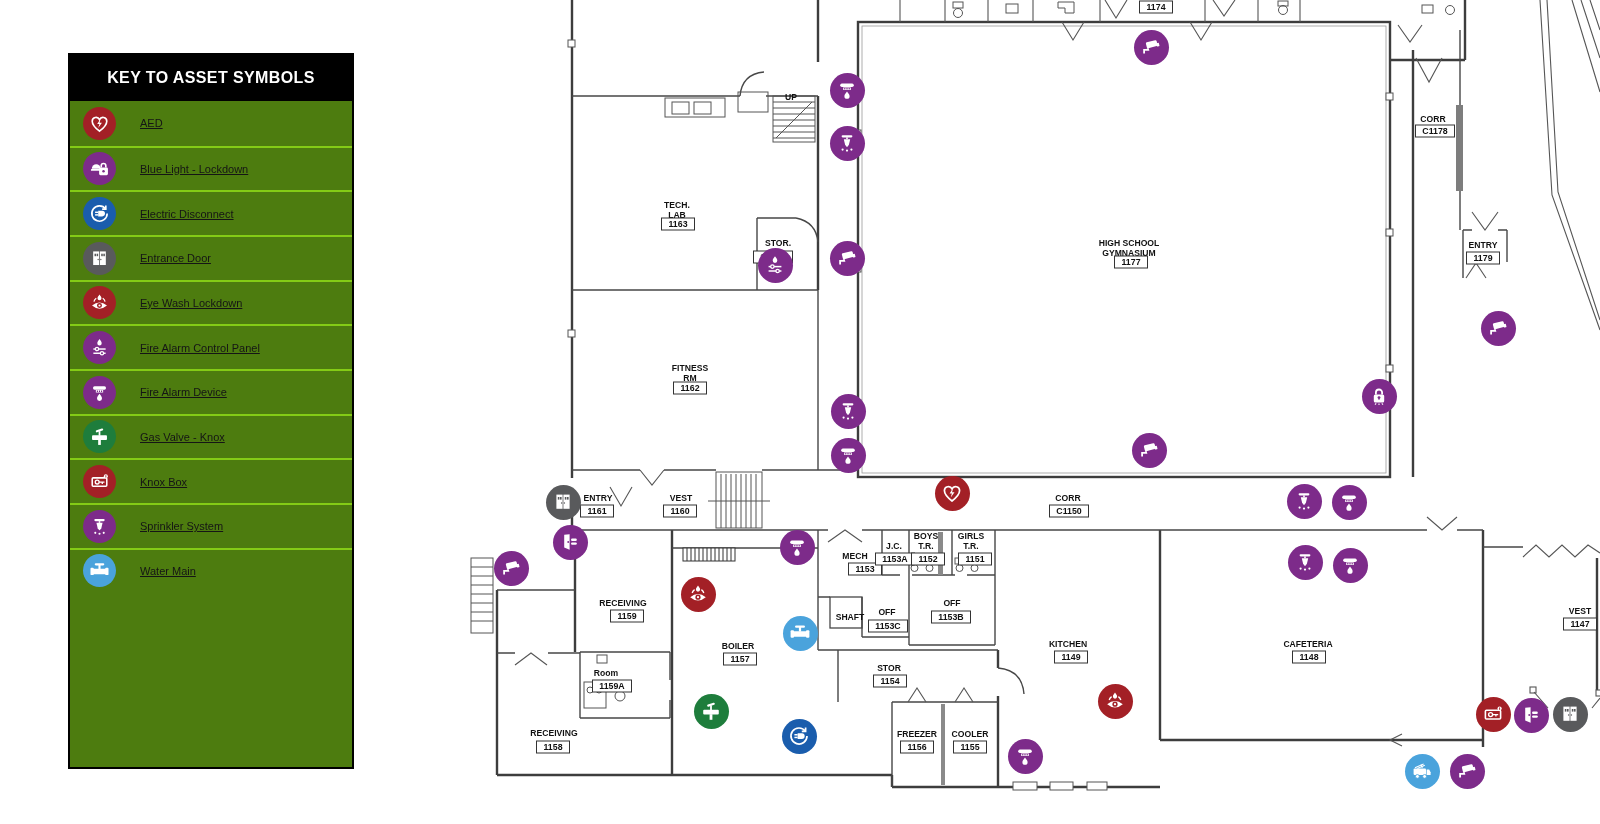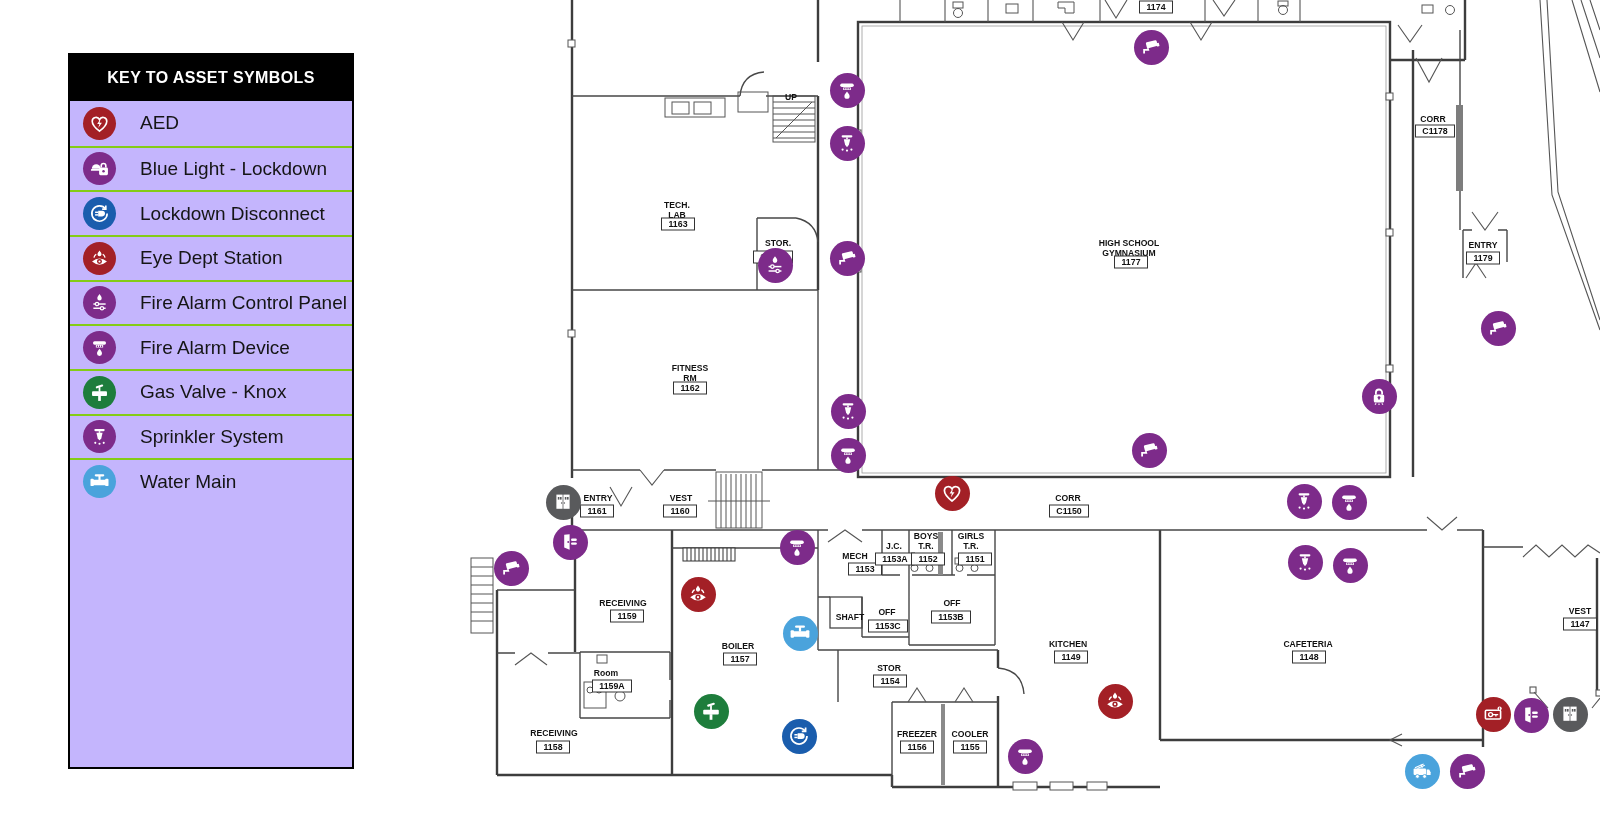--- a/index.html
+++ b/index.html
@@ -2,28 +2,28 @@
 <html><head>
 <meta charset="utf-8">
 <style>
   * { margin:0; padding:0; box-sizing:border-box; }
   html,body { width:1600px; height:824px; background:#ffffff; overflow:hidden;
               font-family:"Liberation Sans", sans-serif; }
   #stage { position:relative; width:1600px; height:824px; background:#fff; }
 
   
   #legend { position:absolute; left:68px; top:53px; width:286px; height:716px;
-            background:#c4b5fd; border:2px solid #000; z-index:5; }
+            background:#4d7c0f; border:2px solid #000; z-index:5; }
   #legend-header { height:46px; background:#000; color:#fff; display:flex;
                    align-items:center; justify-content:center; }
   #legend-title { font-size:16px; font-weight:bold; letter-spacing:.4px; }
   .legend-row { height:44.66px; display:flex; align-items:center;
                 border-top:2px solid #84cc16; padding-left:13px; }
   .legend-row:first-child { border-top:none; }
-  .legend-label { font-size:19px; color:#151515; margin-left:24px; }
+  .legend-label { font-size:11px; color:#151515; margin-left:24px;text-decoration:underline; }
   .icon-circle { width:33px; height:33px; border-radius:50%; flex:0 0 33px;
                  display:flex; align-items:center; justify-content:center; }
   .icon-circle svg { width:23px; height:23px; display:block; }
 
   
   #plan { position:absolute; left:0; top:0; width:1600px; height:824px; }
   #walls { position:absolute; left:0; top:0; }
   .marker { position:absolute; width:35px; height:35px; border-radius:50%;
             display:flex; align-items:center; justify-content:center; z-index:4; }
   .marker svg { width:24px; height:24px; display:block; }
@@ -586,33 +586,50 @@
         <div class="legend-row">
           <span class="icon-circle" style="background:#1a5dad;--bg:#1a5dad">
             <svg viewBox="0 0 24 24">
               <path d="M18.4 7.2A8 8 0 1 0 20 12" fill="none" stroke="#fff" stroke-width="1.7"></path>
               <path d="M18.6 3.6V7.4H14.8" fill="none" stroke="#fff" stroke-width="1.7"></path>
               <path d="M10.6 9.2h4.2a2.9 2.9 0 0 1 0 5.8h-4.2Z" fill="#fff"></path>
               <rect x="7.4" y="10" width="3.2" height="1.5" fill="#fff"></rect>
               <rect x="7.4" y="12.7" width="3.2" height="1.5" fill="#fff"></rect>
             </svg>
           </span>
-          <span class="legend-label">Lockdown Disconnect</span>
+          <span class="legend-label">Electric Disconnect</span>
+        </div>
+        <div class="legend-row">
+          <span class="icon-circle" style="background:#595a5c;--bg:#595a5c">
+            <svg viewBox="0 0 24 24">
+              <rect x="5.4" y="4.6" width="6.2" height="14.2" fill="#fff"></rect>
+              <rect x="12.4" y="4.6" width="6.2" height="14.2" fill="#fff"></rect>
+              <g fill="var(--bg)">
+                <rect x="6.8" y="7" width="1.6" height="2.6"></rect>
+                <rect x="9" y="7" width="1.6" height="2.6"></rect>
+                <rect x="13.8" y="7" width="1.6" height="2.6"></rect>
+                <rect x="16" y="7" width="1.6" height="2.6"></rect>
+                <circle cx="10.6" cy="13" r=".7"></circle>
+                <circle cx="13.4" cy="13" r=".7"></circle>
+              </g>
+            </svg>
+          </span>
+          <span class="legend-label">Entrance Door</span>
         </div>
         <div class="legend-row">
           <span class="icon-circle" style="background:#a32026;--bg:#a32026">
             <svg viewBox="0 0 24 24">
               <path d="M12 3.6c-1.2 1.9-2.1 2.6-2.1 4a2.1 2.1 0 0 0 4.2 0c0-1.4-.9-2.1-2.1-4Z" fill="#fff"></path>
               <path d="M8.6 7.6q-2 1.4-2.4 3.4M15.4 7.6q2 1.4 2.4 3.4" stroke="#fff" stroke-width="1.3" fill="none"></path>
               <path d="M4.2 15.2q7.8-6.6 15.6 0q-7.8 6.6-15.6 0Z" fill="#fff"></path>
               <circle cx="12" cy="15.2" r="2.6" fill="var(--bg)"></circle>
               <circle cx="12" cy="15.2" r="1.1" fill="#fff"></circle>
             </svg>
           </span>
-          <span class="legend-label">Eye Dept Station</span>
+          <span class="legend-label">Eye Wash Lockdown</span>
         </div>
         <div class="legend-row">
           <span class="icon-circle" style="background:#7d2b8a;--bg:#7d2b8a">
             <svg viewBox="0 0 24 24">
               <path d="M12 3.2c-1.3 2-2.3 2.8-2.3 4.4a2.3 2.3 0 0 0 4.6 0c0-1.6-1-2.4-2.3-4.4Z" fill="#fff"></path>
               <line x1="5.6" y1="13.6" x2="18.4" y2="13.6" stroke="#fff" stroke-width="1.5"></line>
               <circle cx="9.4" cy="13.6" r="1.7" fill="var(--bg)" stroke="#fff" stroke-width="1.3"></circle>
               <line x1="5.6" y1="18" x2="18.4" y2="18" stroke="#fff" stroke-width="1.5"></line>
               <circle cx="14.6" cy="18" r="1.7" fill="var(--bg)" stroke="#fff" stroke-width="1.3"></circle>
             </svg>
@@ -639,20 +656,32 @@
             <svg viewBox="0 0 24 24">
               <rect x="4.2" y="10.8" width="15.6" height="4.8" rx="1" fill="#fff"></rect>
               <rect x="10.6" y="15.2" width="2.8" height="5.6" fill="#fff"></rect>
               <rect x="11.1" y="6.4" width="1.8" height="4.8" fill="#fff"></rect>
               <rect x="8" y="4.6" width="8" height="2.2" rx="1.1" fill="#fff" transform="rotate(-18 12 5.7)"></rect>
             </svg>
           </span>
           <span class="legend-label">Gas Valve - Knox</span>
         </div>
         <div class="legend-row">
+          <span class="icon-circle" style="background:#a32026;--bg:#a32026">
+            <svg viewBox="0 0 24 24">
+              <rect x="4.4" y="8.2" width="15.2" height="8.8" rx="1" fill="none" stroke="#fff" stroke-width="1.6"></rect>
+              <circle cx="9.6" cy="12.6" r="2" fill="none" stroke="#fff" stroke-width="1.4"></circle>
+              <path d="M11.6 12h5.6v1.3h-1.6v1.3h-1.4v-1.3h-2.6Z" fill="#fff"></path>
+              <circle cx="18.6" cy="6.6" r="2.1" fill="#fff"></circle>
+              <rect x="18.2" y="5.4" width=".9" height="2.4" fill="var(--bg)"></rect>
+            </svg>
+          </span>
+          <span class="legend-label">Knox Box</span>
+        </div>
+        <div class="legend-row">
           <span class="icon-circle" style="background:#7d2b8a;--bg:#7d2b8a">
             <svg viewBox="0 0 24 24">
               <rect x="6.6" y="4.2" width="10.8" height="2.2" rx="1.1" fill="#fff"></rect>
               <rect x="11.2" y="6.4" width="1.6" height="1.8" fill="#fff"></rect>
               <path d="M8.8 8.2h6.4l-1.3 5.6a2 2 0 0 1-3.8 0Z" fill="#fff"></path>
               <path d="M12 13.4v2.4" stroke="#fff" stroke-width="1.4"></path>
               <circle cx="7.6" cy="18.6" r="1.1" fill="#fff"></circle>
               <circle cx="12" cy="19.6" r="1.1" fill="#fff"></circle>
               <circle cx="16.4" cy="18.6" r="1.1" fill="#fff"></circle>
             </svg>

